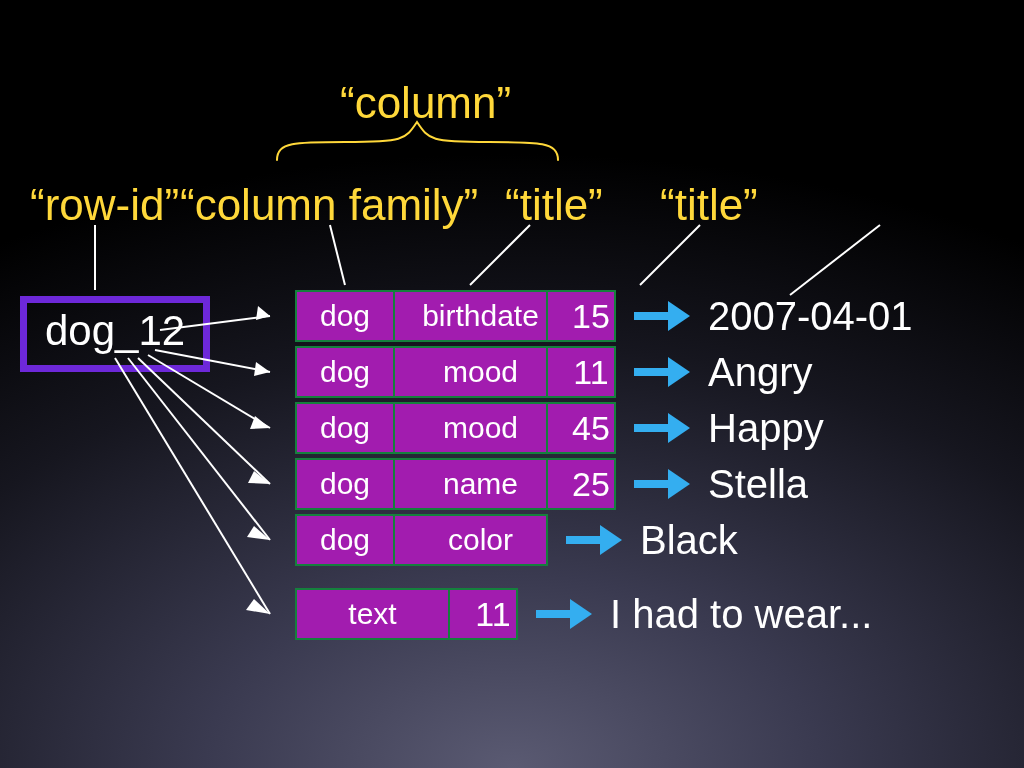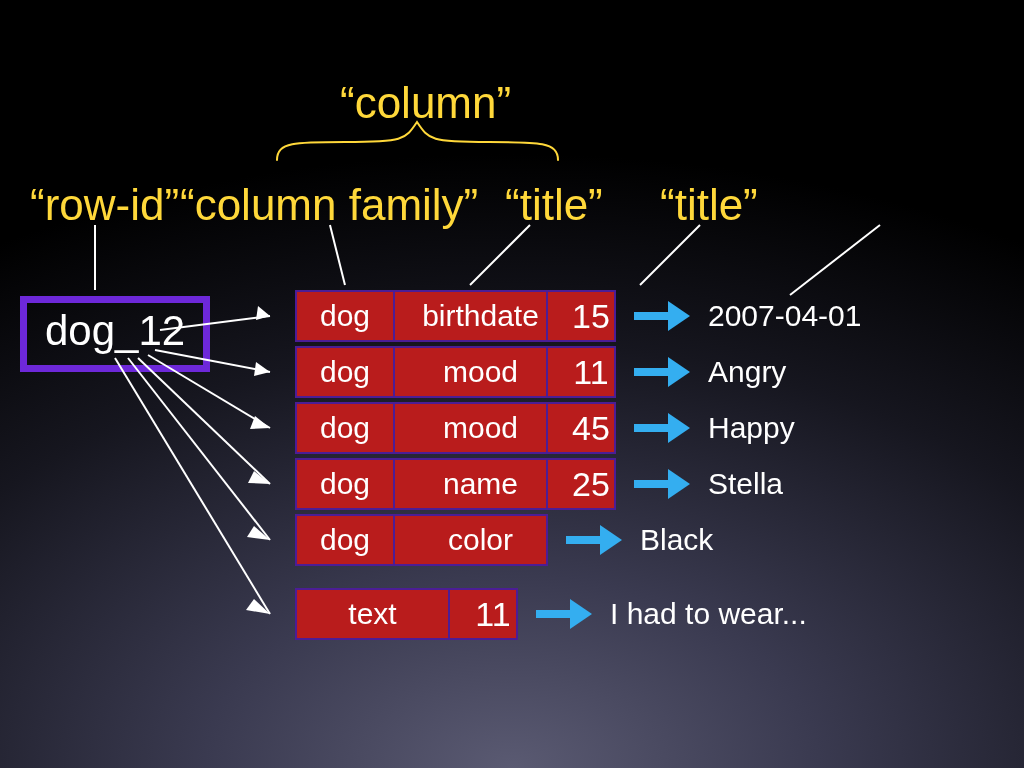--- a/index.html
+++ b/index.html
@@ -26,28 +26,28 @@
 
 .lines{position:absolute;inset:0;pointer-events:none;}
 .lines line{stroke:#fff;stroke-width:2;}
 .lines polygon{fill:#fff;}
 
 
 .rows{position:absolute;left:295px;top:290px;}
 .row{display:flex;align-items:center;height:52px;margin-bottom:4px;}
 .gap{height:18px;}
 .cells{display:flex;}
-.cell{background:#b91c1c;color:#fff;border:2px solid #4c1d95;display:flex;align-items:center;justify-content:center;font-size:30px;box-sizing:border-box;height:52px;}
+.cell{background:#a21caf;color:#fff;border:2px solid #15803d;display:flex;align-items:center;justify-content:center;font-size:30px;box-sizing:border-box;height:52px;}
 .cell.cf{width:100px;}
 .cell.title{width:155px;}
 .cell.time{width:70px;font-size:34px;}
 .cell+ .cell{margin-left:-2px;padding-left:20px;}
 .arrow-out{margin-left:18px;display:flex;align-items:center;}
 .arrow-out svg{display:block;}
-.value{margin-left:18px;font-size:30px;color:#fff;white-space:nowrap;text-align:right;}
+.value{margin-left:18px;font-size:40px;color:#fff;white-space:nowrap;text-align:right;}
 
 </style>
 </head>
 <body>
 
 <div class="stage">
 
   <div id="lbl-column" class="lbl">“column”</div>
   <div class="brace">
     <svg viewBox="0 0 285 44" preserveAspectRatio="none">

